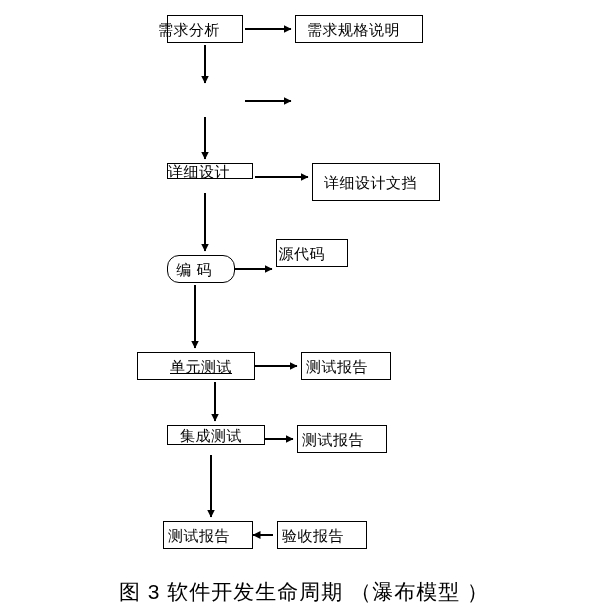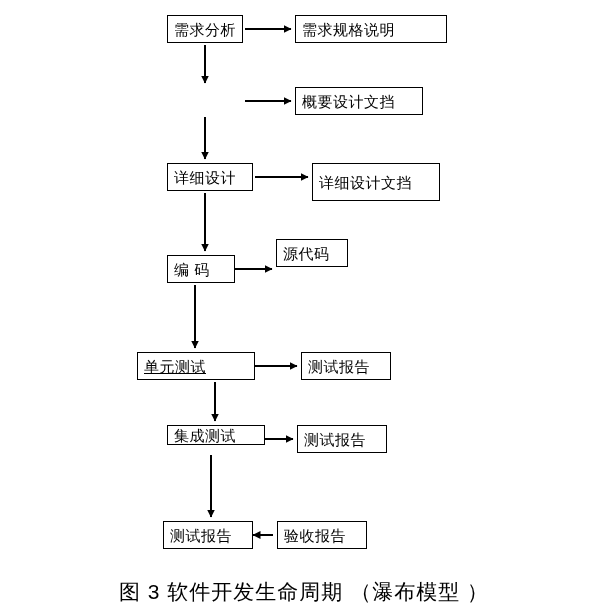--- a/index.html
+++ b/index.html
@@ -20,26 +20,26 @@
     width: 608px;
     height: 616px;
   }
   .node {
     position: absolute;
     box-sizing: border-box;
     border: 1px solid #000000;
     background: #ffffff;
     display: flex;
     align-items: center;
-    justify-content: flex-start;
+    justify-content: flex-end;
     font-size: 15px;
     line-height: 1;
     white-space: nowrap;
     letter-spacing: 0.5px;
-    padding: 0 6px;
+    padding: 0 22px;
   }
   .arrow {
     position: absolute;
   }
   .caption {
     position: absolute;
     left: 0;
     right: 0;
     text-align: center;
     font-size: 21px;
@@ -71,33 +71,30 @@
     <line x1="205" y1="117" x2="205" y2="159" stroke="#000" stroke-width="2" marker-end="url(#ah)"></line>
     <line x1="205" y1="193" x2="205" y2="251" stroke="#000" stroke-width="2" marker-end="url(#ah)"></line>
     <line x1="195" y1="285" x2="195" y2="348" stroke="#000" stroke-width="2" marker-end="url(#ah)"></line>
     <line x1="215" y1="382" x2="215" y2="421" stroke="#000" stroke-width="2" marker-end="url(#ah)"></line>
     <line x1="211" y1="455" x2="211" y2="517" stroke="#000" stroke-width="2" marker-end="url(#ah)"></line>
   </svg>
 
   <div class="node" style="left:167px;top:15px;width:76px;height:28px;">
       <span>需求分析</span>
     </div>
-  <div class="node" style="left:295px;top:15px;width:152px;height:28px;">
+  <div class="node" style="left:295px;top:15px;width:128px;height:28px;">
       <span>需求规格说明</span>
     </div>
-  <div class="node" style="left:295px;top:87px;width:128px;height:28px;">
-      <span>概要设计文挡</span>
-    </div>
-  <div class="node" style="left:167px;top:163px;width:86px;height:28px;">
+  <div class="node" style="left:167px;top:163px;width:86px;height:16px;">
       <span>详细设计</span>
     </div>
   <div class="node" style="left:312px;top:163px;width:128px;height:38px;">
       <span>详细设计文挡</span>
     </div>
-  <div class="node" style="left:167px;top:255px;width:68px;height:28px;">
+  <div class="node" style="left:167px;top:255px;width:68px;height:28px;border-radius:12px;">
       <span>编  码</span>
     </div>
   <div class="node" style="left:276px;top:239px;width:72px;height:28px;">
       <span>源代码</span>
     </div>
   <div class="node" style="left:137px;top:352px;width:118px;height:28px;text-decoration:underline;">
       <span>单元测试</span>
     </div>
   <div class="node" style="left:301px;top:352px;width:90px;height:28px;">
       <span>测试报告</span>

